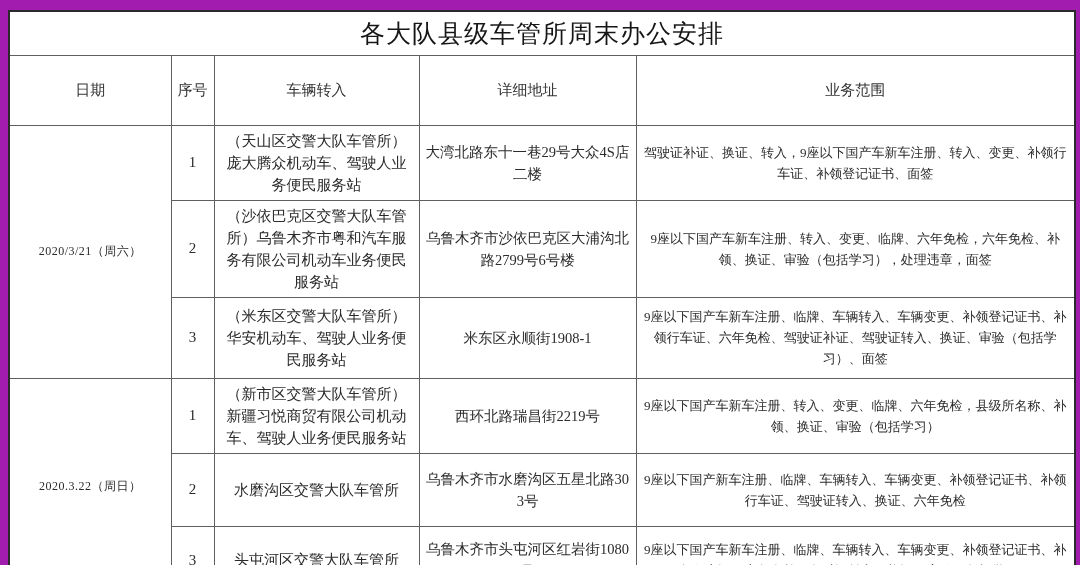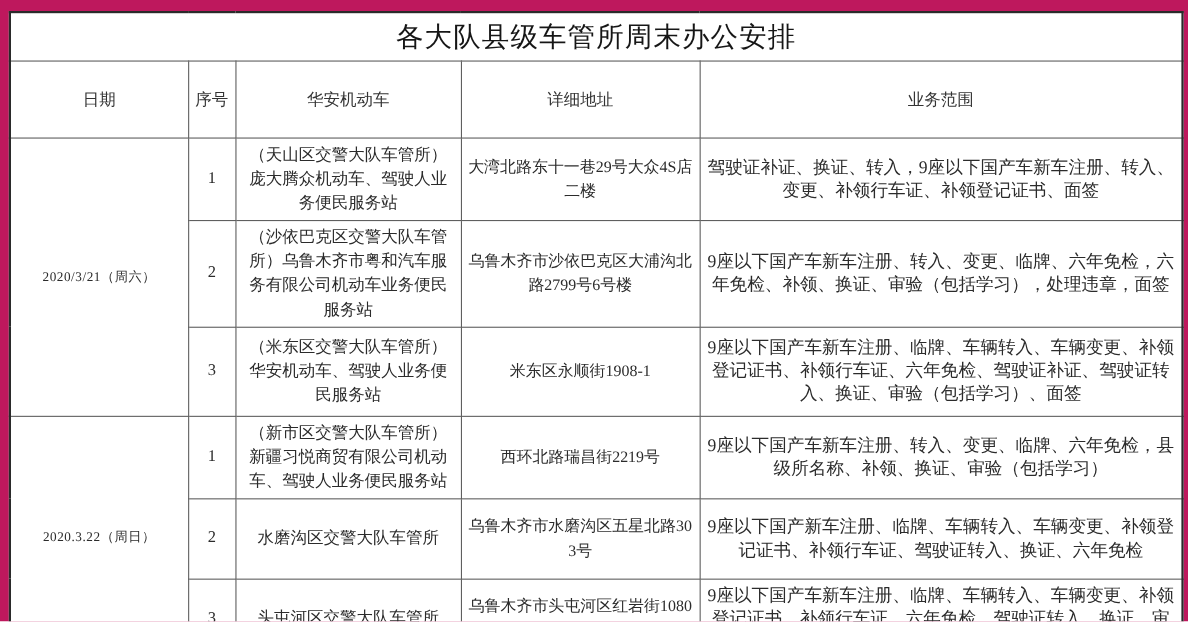--- a/index.html
+++ b/index.html
@@ -1,20 +1,20 @@
 <!DOCTYPE html>
 <html lang="zh"><head>
 <meta charset="utf-8">
 <style>
   * { margin:0; padding:0; box-sizing:border-box; }
   body { background:#ffffff; }
   .page {
     position:relative;
     width:1080px; height:565px;
-    background:#be185d;
+    background:#a21caf;
     overflow:hidden;
     font-family:"Liberation Serif","DejaVu Serif",serif;
     color:#2b2b2b;
   }
   table.schedule {
     position:absolute; left:8px; top:10px;
     width:1066px;
     border-collapse:collapse;
     table-layout:fixed;
     background:#ffffff;
@@ -34,42 +34,42 @@
     font-weight:bold;
     letter-spacing:1px;
     color:#161616;
     border-bottom:2px solid #3a3a3a;
   }
   thead th.col-header { height:70px; font-size:15px; color:#333; }
   td.date-cell   { font-size:12px; letter-spacing:0.5px; }
   td.no-cell     { font-size:15px; }
   td.name-cell   { font-size:15px; line-height:22px; }
   td.addr-cell   { font-size:14.5px; line-height:22px;margin-left:40px; }
-  td.scope-cell  { font-size:16px; line-height:21px; padding:4px 4px; }
+  td.scope-cell  { font-size:13px; line-height:21px; padding:4px 4px; }
 </style>
 </head>
 <body>
 
 <div class="page">
   <table class="schedule">
     <colgroup>
       <col style="width:162px">
       <col style="width:43px">
       <col style="width:205px">
       <col style="width:217px">
       <col style="width:439px">
     </colgroup>
     <thead>
       <tr>
         <th class="title-cell" colspan="5">各大队县级车管所周末办公安排</th>
       </tr>
       <tr>
         <th class="col-header">日期</th>
         <th class="col-header">序号</th>
-        <th class="col-header">华安机动车</th>
+        <th class="col-header">车辆转入</th>
         <th class="col-header">详细地址</th>
         <th class="col-header">业务范围</th>
       </tr>
     </thead>
     <tbody>
         <tr style="height: 63px;">
     <td class="date-cell" rowspan="3">2020/3/21（周六）</td>
           <td class="no-cell">1</td>
     <td class="name-cell">（天山区交警大队车管所）庞大腾众机动车、驾驶人业务便民服务站</td>
     <td class="addr-cell">大湾北路东十一巷29号大众4S店二楼</td>

